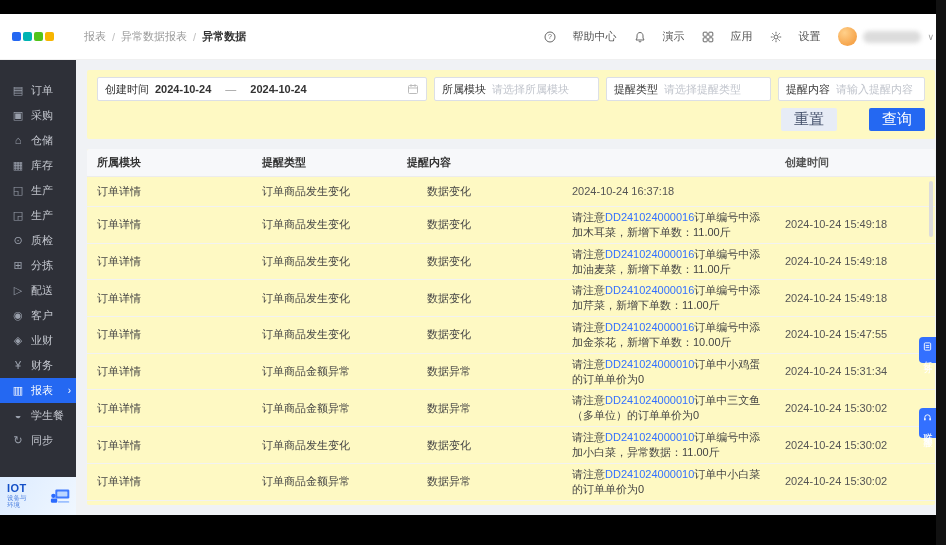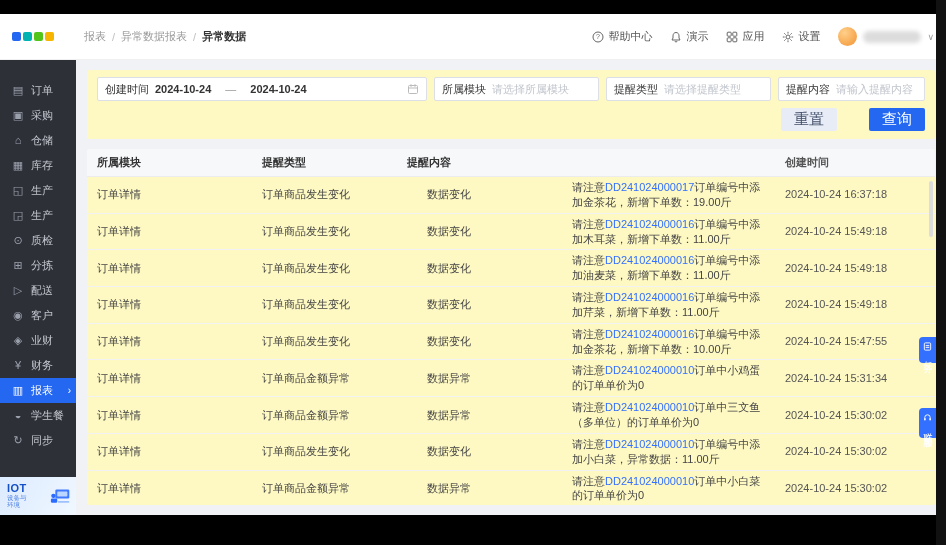--- a/index.html
+++ b/index.html
@@ -10,21 +10,21 @@
   
   .topbar{position:absolute;top:0;left:0;right:0;height:46px;background:#fff;border-bottom:1px solid #f0f0f0;
           display:flex;align-items:center;padding:0 12px;box-sizing:border-box;z-index:5;}
   .logo{display:flex;gap:2px;align-items:center;cursor:pointer;}
   .logo i{display:block;width:9px;height:9px;border-radius:2px;}
   .breadcrumb{display:flex;align-items:center;gap:6px;font-size:11px;margin-left:30px;}
   .bc-dim{color:#999;}
   .bc-sep{color:#c0c0c0;}
   .bc-cur{color:#333;font-weight:bold;}
   .top-actions{margin-left:auto;display:flex;align-items:center;gap:18px;font-size:11px;color:#555;}
-  .tact{display:flex;align-items:center;gap:4px;cursor:pointer;justify-content:center;}
+  .tact{display:flex;align-items:center;gap:16px;cursor:pointer;justify-content:center;}
   .tact svg{display:block;}
   .usergrp{display:flex;align-items:center;gap:6px;cursor:pointer;}
   .avatar{width:19px;height:19px;border-radius:50%;background:radial-gradient(circle at 35% 30%,#ffd08a,#f6a54c 70%);}
   .ublur{display:inline-block;width:58px;height:12px;background:#dcdcdc;border-radius:6px;filter:blur(2px);}
   .ucaret{color:#999;font-size:9px;}
 
   
   .sidebar{position:absolute;top:46px;left:0;width:76px;bottom:0;background:#2e3038;display:flex;flex-direction:column;}
   .smenu{padding-top:18px;flex:1;overflow:hidden;}
   .sitem{height:25px;display:flex;align-items:center;gap:7px;padding:0 0 0 12px;color:#c3c6ce;font-size:11px;cursor:pointer;position:relative;}
@@ -272,21 +272,20 @@
           <div class="th c3">提醒类型</div>
           <div class="th c4">提醒内容</div>
           <div class="th c5">创建时间</div>
         </div>
 
         <div class="tbody">
           <div class="tr">
             <div class="td c1">订单详情</div>
             <div class="td c2">订单商品发生变化</div>
             <div class="td c3">数据变化</div>
-            <div class="td c4"><span>请注意</span><a class="lnk">DD241024000017</a><span>订单编号中添加金茶花，新增下单数：19.00斤</span></div>
             <div class="td c5">2024-10-24 16:37:18</div>
           </div>
           <div class="tr">
             <div class="td c1">订单详情</div>
             <div class="td c2">订单商品发生变化</div>
             <div class="td c3">数据变化</div>
             <div class="td c4"><span>请注意</span><a class="lnk">DD241024000016</a><span>订单编号中添加木耳菜，新增下单数：11.00斤</span></div>
             <div class="td c5">2024-10-24 15:49:18</div>
           </div>
           <div class="tr">

